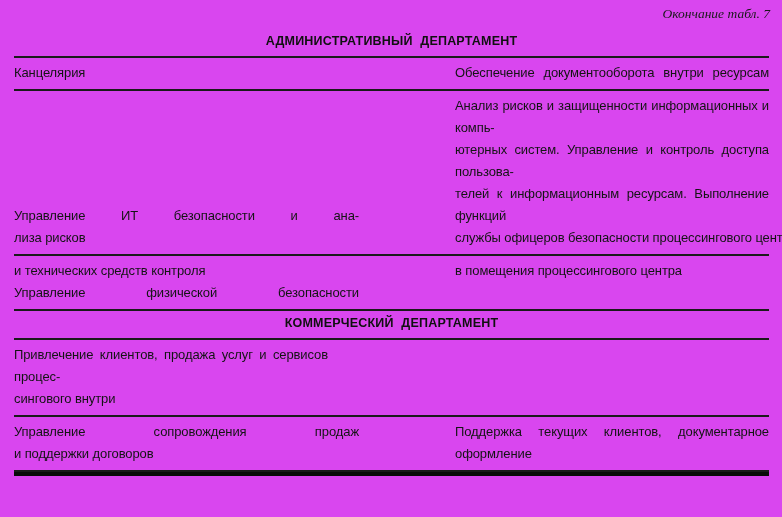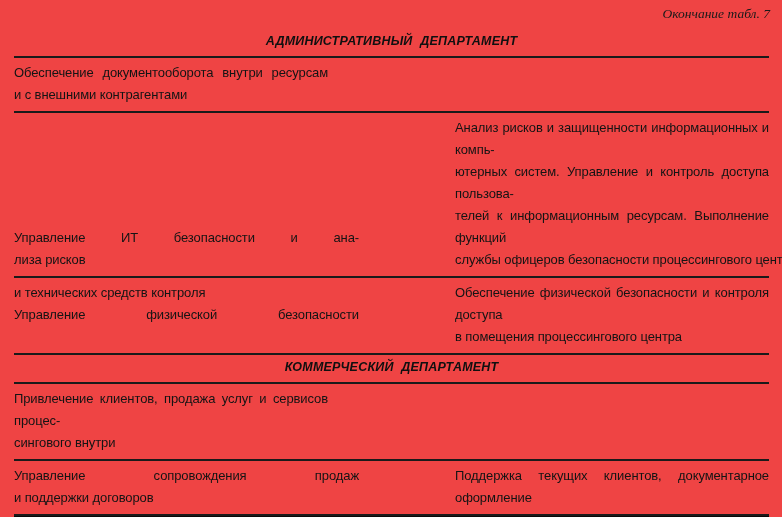--- a/index.html
+++ b/index.html
@@ -3,21 +3,21 @@
 <meta charset="utf-8">
 <style>
   * { margin: 0; padding: 0; box-sizing: border-box; }
   body {
     width: 782px; height: 517px;
     background: #ffffff;
     color: #141414;
     font-family: "Liberation Sans", "DejaVu Sans", sans-serif;
     overflow: hidden;
   }
-  .page { width: 782px; height: 517px; background: #ef4444; }
+  .page { width: 782px; height: 517px; background: #d946ef; }
   .caption {
     font-family: "Liberation Serif", "DejaVu Serif", serif;
     font-style: italic;
     font-size: 13.5px;
     text-align: right;
     padding: 6px 12px 7px 0;
     color: #1a1a1a;
   }
   .table {
     margin: 0 13px 0 14px;
@@ -25,21 +25,20 @@
   }
   .section-header {
     text-align: center;
     font-weight: bold;
     font-size: 12.5px;
     letter-spacing: 0.2px;
     word-spacing: 4px;
     padding: 5px 0 8px 0;
     border-bottom: 2px solid #1a1a1a;
     color: #101010;
-    font-style: italic;
   }
   .row {
     display: flex;
     justify-content: space-between;
     padding: 4px 0 5px 0;
     border-bottom: 2px solid #1a1a1a;
   }
   .cell { font-size: 13px; letter-spacing: -0.1px; color: #141414; }
   .cell.left  { width: 345px; }
   .cell.right { width: 314px; }
@@ -53,23 +52,25 @@
 
 <div class="page">
 
   <div class="caption">Окончание табл. 7</div>
 
   <div class="table">
 
     <div class="section-header">АДМИНИСТРАТИВНЫЙ ДЕПАРТАМЕНТ</div>
 
     <div class="row">
+      <div class="cell left">
+          <div class="tline">Канцелярия</div>
+        </div>
       <div class="cell right">
           <div class="tline j">Обеспечение документооборота внутри ресурсам</div>
-          <div class="tline">и с внешними контрагентами</div>
         </div>
     </div>
 
 
     <div class="row row2">
       <div class="cell left">
           <div class="tline j">Управление ИТ безопасности и ана-</div>
           <div class="tline">лиза рисков</div>
         </div>
       <div class="cell right">
@@ -79,21 +80,20 @@
           <div class="tline">службы офицеров безопасности процессингового центра.</div>
         </div>
     </div>
 
     <div class="row row-tall">
       <div class="cell left">
           <div class="tline">и технических средств контроля</div>
           <div class="tline j">Управление физической безопасности</div>
         </div>
       <div class="cell right">
-          <div class="tline j">Обеспечение физической безопасности и контроля доступа</div>
           <div class="tline">в помещения процессингового центра</div>
         </div>
     </div>
 
     <div class="section-header">КОММЕРЧЕСКИЙ ДЕПАРТАМЕНТ</div>
 
     <div class="row row-tall">
       <div class="cell right">
           <div class="tline j">Привлечение клиентов, продажа услуг и сервисов процес-</div>
           <div class="tline">сингового внутри</div>

